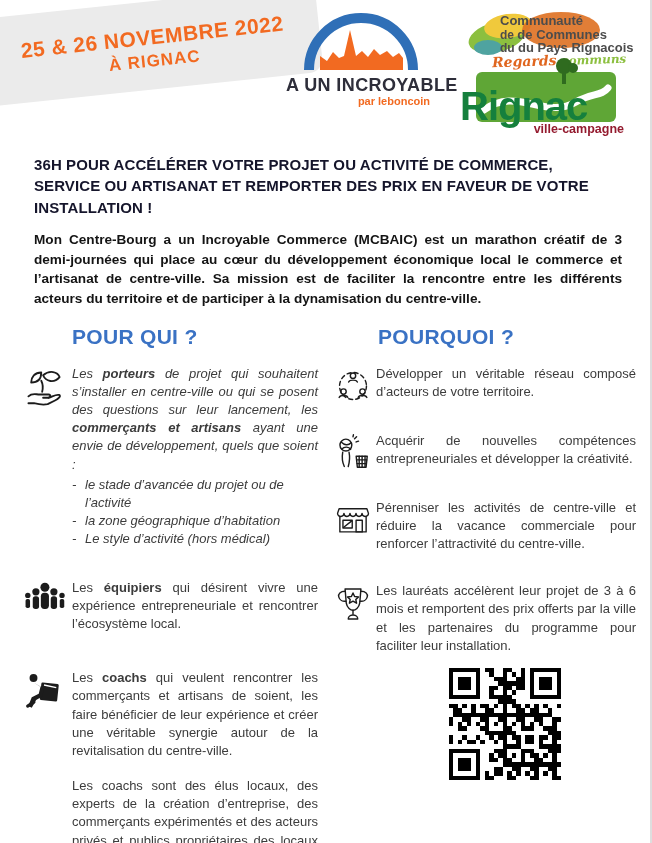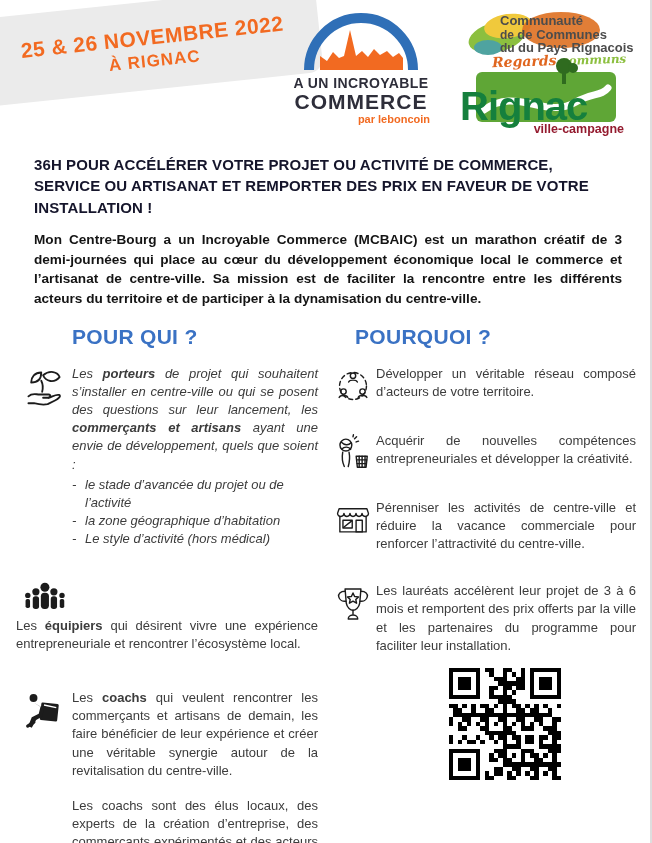--- a/index.html
+++ b/index.html
@@ -16,21 +16,21 @@
     position:absolute; left:-28px; top:2px; width:348px; padding:24px 10px 18px 24px;
     background:#ebebeb; border-radius:14px; transform:rotate(-6deg);
     text-align:center;
   }
   .date-line1{ color:#F26A21; font-size:21px; font-weight:800; letter-spacing:.5px; white-space:nowrap;}
   .date-line2{ color:#F26A21; font-size:17px; font-weight:800; letter-spacing:1px; margin-top:2px;}
   .mcbaic{ position:absolute; left:286px; top:6px; width:150px; text-align:center;}
   .mcbaic svg{ display:block; margin:0 auto; }
   .mcbaic-l1{ font-size:13px; font-weight:800; color:#2e2e3a; margin-top:-2px; white-space:nowrap;}
   .mcbaic-l1 .cb{ color:#2F6FB7; border-bottom:2px solid #F26A21; padding-bottom:1px;}
-  .mcbaic-l2{ font-size:14px; font-weight:800; color:#2e2e3a; letter-spacing:.4px; margin-top:3px; white-space:nowrap;}
+  .mcbaic-l2{ font-size:18px; font-weight:800; color:#2e2e3a; letter-spacing:.4px; margin-top:3px; white-space:nowrap;}
   .mcbaic-l3{ font-size:21px; font-weight:800; color:#2e2e3a; letter-spacing:1px; margin-top:-1px;}
   .mcbaic-by{ font-size:11px; font-weight:700; color:#F26A21; text-align:right; padding-right:6px; margin-top:-1px;}
   .cc-logo{ position:absolute; left:468px; top:12px; width:170px; height:58px;}
   .blob{ position:absolute; border-radius:50%;}
   .cc-text{ position:absolute; left:32px; top:2px; font-weight:700; color:#4c4c4c; font-size:13px; line-height:1.05;}
   .cc-text .small{ font-size:12px;}
   .cc-script{ position:absolute; left:24px; top:40px; font-family:"DejaVu Serif", serif; font-style:italic; font-weight:700; color:#E0661F; font-size:14px; transform:rotate(-2deg); white-space:nowrap;}
   .cc-script .c2{ color:#8CBF3F; font-size:12px;}
   .rignac-logo{ position:absolute; left:460px; top:62px; width:170px; height:80px;}
   .rignac-green{ position:absolute; left:16px; top:10px; width:140px; height:50px; background:#5FA636; border-radius:6px;}
@@ -38,32 +38,32 @@
   .rignac-name{ position:absolute; left:0px; top:24px; font-size:40px; font-weight:800; color:#15803d; letter-spacing:-1px; line-height:1;}
   .rignac-tag{ position:absolute; right:6px; top:60px; font-size:12.5px; font-weight:700; color:#941B2F;}
   
   .headline{ margin:6px 28px 0 34px; font-size:15px; font-weight:800; color:#15152b; line-height:1.42; letter-spacing:.1px;}
   .intro{ margin:12px 28px 0 34px; font-size:13.6px; font-weight:700; color:#141414; text-align:justify; line-height:1.45;}
   
   .cols{ display:flex; margin-top:16px; padding:0 14px 0 16px; flex:none;}
   .col-left{ width:302px; flex:none;}
   .col-right{ flex:1; padding-left:12px;}
   h2.section{ color:#3A72C4; font-size:21px; font-weight:800; letter-spacing:.3px; margin:0 0 16px 56px;}
-  .col-right h2.section{ margin-left:25px; }
+  .col-right h2.section{ margin-left:48px; }
   .item{ display:flex; }
   .item .ic{ flex:none; display:flex; justify-content:center; padding-top:2px;}
   .col-left .item .ic{ width:56px; }
   .col-right .item .ic{ width:46px; }
   .item .tx{ flex:1; font-size:13px; color:#3c3c3c; line-height:1.4; text-align:justify;}
   .bullets{ margin-top:2px;}
   .bullet{ display:flex; text-align:left;}
   .bullet .dash{ width:13px; flex:none;}
   .bullet .btxt{ flex:1;}
   .p2{ margin-top:17px;}
-  .gap-a{ margin-bottom:30px;font-style:italic;} .gap-b{ margin-bottom:36px;flex-direction:column;}
+  .gap-a{ margin-bottom:30px;font-style:italic;} .gap-b{ margin-bottom:36px;}
   .gap-c{ margin-bottom:27px;justify-content:space-between;} .gap-d{ margin-bottom:29px;}
   
   .insc{ text-align:center; margin:24px 0 0 20px;}
   .insc-1{ font-size:14px; font-weight:800; color:#111; letter-spacing:.2px;}
   .insc-2{ font-size:14px; font-weight:800; color:#F26A21; letter-spacing:.2px; margin-top:3px;}
   .qr-wrap{ width:112px; margin:13px auto 0 auto; padding-left:22px;}
   svg.licon{ stroke:#1c1c1c; fill:none; stroke-width:2; stroke-linecap:round; stroke-linejoin:round;}
   svg .fill{ fill:#1c1c1c; stroke:none;}
 </style>
 </head>
@@ -76,21 +76,20 @@
       <div class="date-line1">25 &amp; 26 NOVEMBRE 2022</div>
       <div class="date-line2">À RIGNAC</div>
     </div>
 
     <div class="mcbaic">
       <svg width="126" height="66" viewBox="0 0 126 66">
         <path d="M11 64 A52 52 0 0 1 115 64" fill="none" stroke="#2F6FB7" stroke-width="10"></path>
         <polygon fill="#F26A21" points="22,64 22,50 29,55 35,46 41,52 46,50 52,24 58,50 64,45 70,51 76,43 82,49 89,45 95,51 101,47 105,52 105,64"></polygon>
       </svg>
       <div class="mcbaic-l2">A UN INCROYABLE</div>
-      <div class="mcbaic-l3">COMMERCE</div>
       <div class="mcbaic-by">par leboncoin</div>
     </div>
 
     <div class="cc-logo">
       <div class="blob" style="left:0; top:10px; width:58px; height:30px; background:#8CBF3F; transform:rotate(-14deg);"></div>
       <div class="blob" style="left:6px; top:28px; width:28px; height:15px; background:#4FA3A0;"></div>
       <div class="blob" style="left:16px; top:2px; width:48px; height:24px; background:#F0C93C; transform:rotate(-8deg);"></div>
       <div class="blob" style="left:54px; top:0; width:78px; height:36px; background:#DE7326; opacity:.92;"></div>
       <div class="cc-text">
         <div>Communauté</div>
@@ -178,21 +177,21 @@
             <g class="fill">
               <circle cx="12" cy="8" r="4.5"></circle>
               <rect x="20" y="14" width="20" height="20" rx="1.5" transform="rotate(6 30 24)"></rect>
               <path d="M12 13 L20 18 L18 26 L10 30 L6 40 L10 42 L15 33 L22 29 L24 20 Z"></path>
               <rect x="3" y="36" width="12" height="3.6" rx="1.8" transform="rotate(-32 9 38)"></rect>
             </g>
             <path d="M24 16 L38 19" stroke="#ffffff" stroke-width="1.6"></path>
           </svg>
         </div>
         <div class="tx">
-          <div><span>Les </span><span style="font-weight: 700;">coachs</span><span> qui veulent rencontrer les commerçants et artisans de demain, les faire bénéficier de leur expérience et créer une véritable synergie autour de la revitalisation du centre-ville.</span></div>
+          <div><span>Les </span><span style="font-weight: 700;">coachs</span><span> qui veulent rencontrer les commerçants et artisans de soient, les faire bénéficier de leur expérience et créer une véritable synergie autour de la revitalisation du centre-ville.</span></div>
           <div class="p2">Les coachs sont des élus locaux, des experts de la création d’entreprise, des commerçants expérimentés et des acteurs privés et publics propriétaires des locaux vacants.</div>
         </div>
       </div>
     </div>
 
     <div class="col-right">
       <h2 class="section">POURQUOI ?</h2>
 
       <div class="item gap-c">
         <div class="ic">

